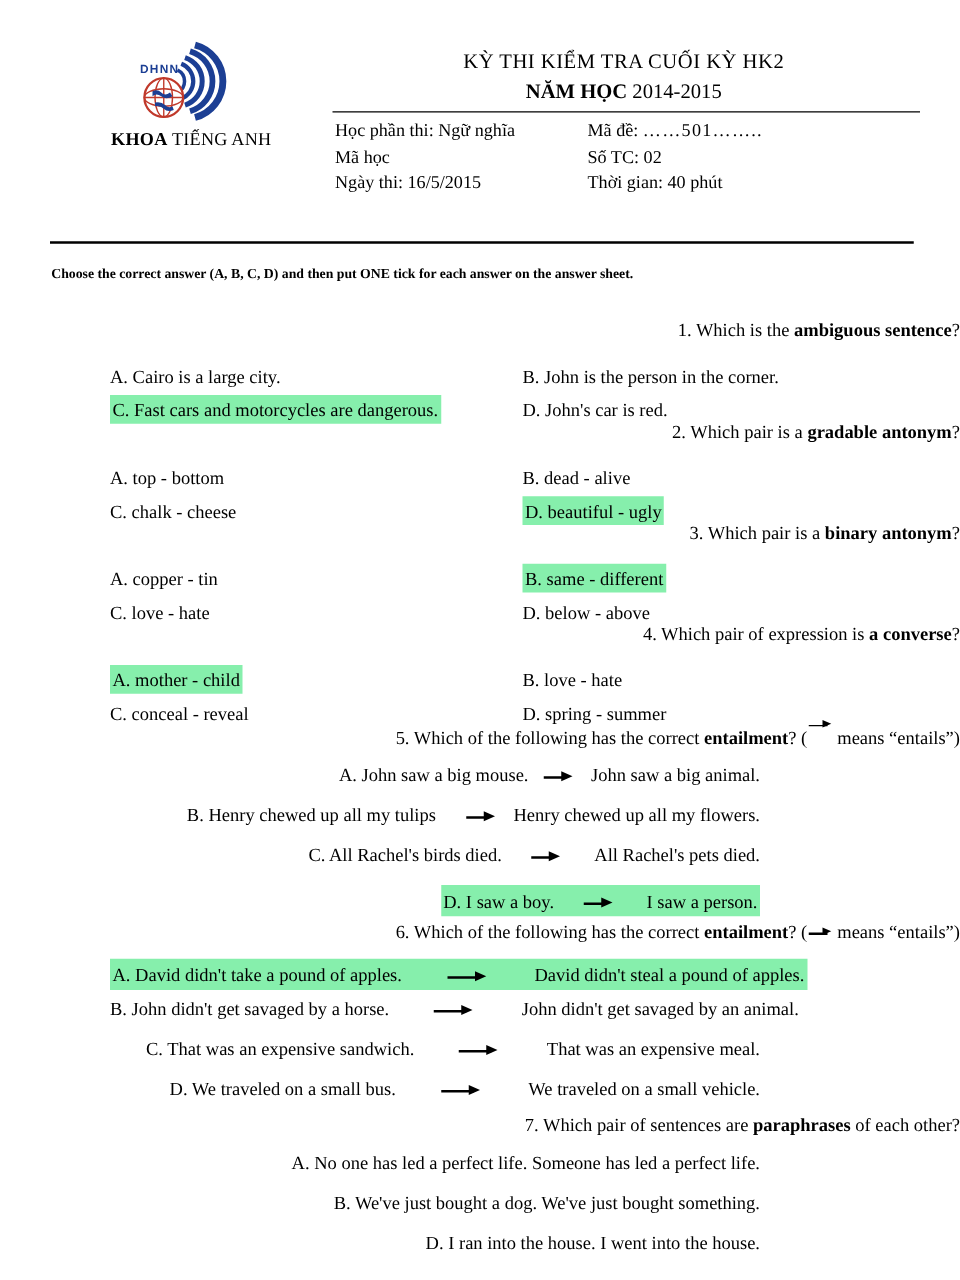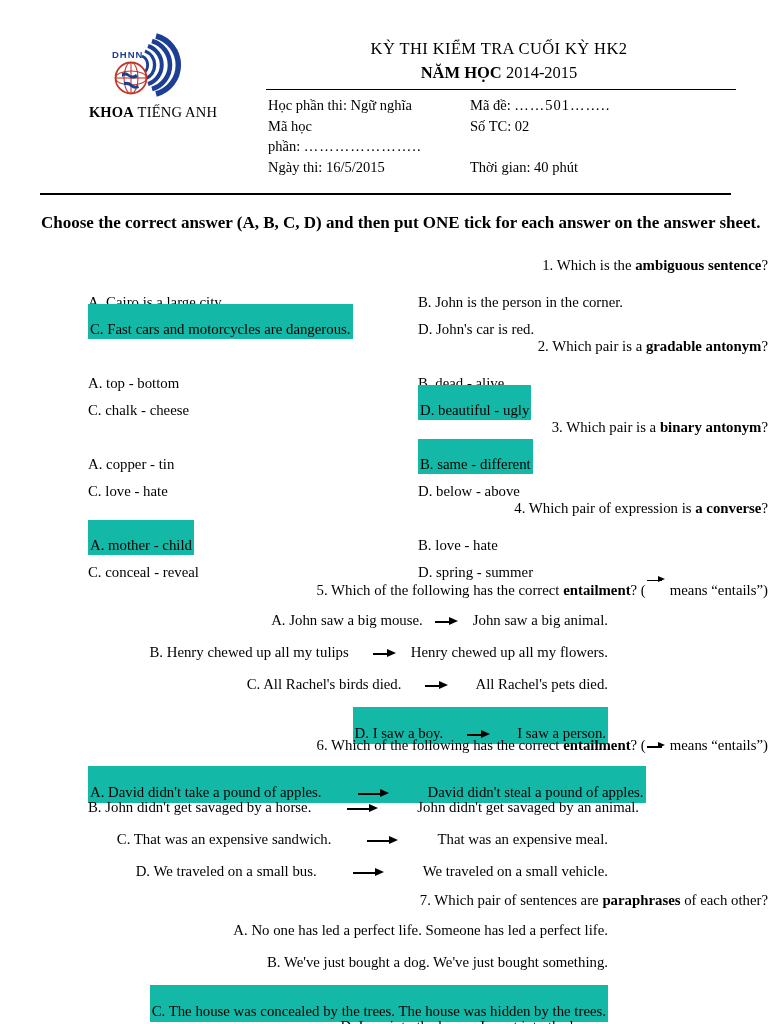--- a/index.html
+++ b/index.html
@@ -113,21 +113,21 @@
     left: 0;
     top: 212px;
     width: 768px;
   }
 
   .instruction {
     position: absolute;
     left: 41px;
     top: 0;
     width: 700px;
-    font-size: 17px;
+    font-size: 11px;
     font-weight: bold;
     line-height: 1.3;
     white-space: nowrap;
   }
 
   .questions {
     position: absolute;
     left: 0;
     top: 40px;
     width: 768px;
@@ -175,22 +175,22 @@
     line-height: 18px;
     margin-left: 88px;
     height: 18px;
     padding-top: 7px;
     padding-bottom: 7px;
     white-space: nowrap;
   }
   .opt-full > span.txt { display: inline-block; }
 
   .hl {
-    background: #14b8a6;
-    padding: 17px 2px 2px 2px;
+    background: #86efac;
+    padding: 5px 2px 2px 2px;
   }
 
   
   .arrow {
     display: inline-block;
     position: relative;
     vertical-align: middle;
     width: 34px;
     height: 10px;
     margin: 0 2px;
@@ -290,27 +290,20 @@
         <div class="col-l">
           <span>Mã học</span>
         </div>
         <div class="col-r">
           <span>Số TC:</span>
           <span>02</span>
         </div>
       </div>
       <div class="row">
         <div class="col-l">
-          <span>phần:</span>
-          <span class="dots">…………………..</span>
-        </div>
-        <div class="col-r"></div>
-      </div>
-      <div class="row">
-        <div class="col-l">
           <span>Ngày thi:</span>
           <span>16/5/2015</span>
         </div>
         <div class="col-r">
           <span>Thời gian:</span>
           <span>40 phút</span>
         </div>
       </div>
     </div>
 
@@ -390,20 +383,19 @@
             <div class="opt-full"><span class="txt"><span>B. John didn't get savaged by a horse.</span><span class="sp sp-l"></span><span class="arrow"></span><span class="sp sp-l"></span><span>John didn't get savaged by an animal.</span></span></div>
             <div class="opt-full"><span class="txt"><span>C. That was an expensive sandwich.</span><span class="sp sp-l"></span><span class="arrow"></span><span class="sp sp-l"></span><span>That was an expensive meal.</span></span></div>
             <div class="opt-full"><span class="txt"><span>D. We traveled on a small bus.</span><span class="sp sp-l"></span><span class="arrow"></span><span class="sp sp-l"></span><span>We traveled on a small vehicle.</span></span></div>
           </div>
         </div>
         <div class="q">
           <div class="q-stem"><span>7. </span><span>Which pair of sentences are </span><b>paraphrases</b><span> of each other?</span></div>
           <div class="opts-1col">
             <div class="opt-full"><span class="txt">A.  No one has led a perfect life. Someone has led a perfect life.</span></div>
             <div class="opt-full"><span class="txt">B.  We've just bought a dog. We've just bought something.</span></div>
-            <div class="opt-full"><span class="txt hl">C.  The house was concealed by the trees. The house was hidden by the trees.</span></div>
             <div class="opt-full"><span class="txt">D.  I ran into the house. I went into the house.</span></div>
           </div>
         </div>
       </div>
 
   </div>
 </div>
 
 </body></html>

